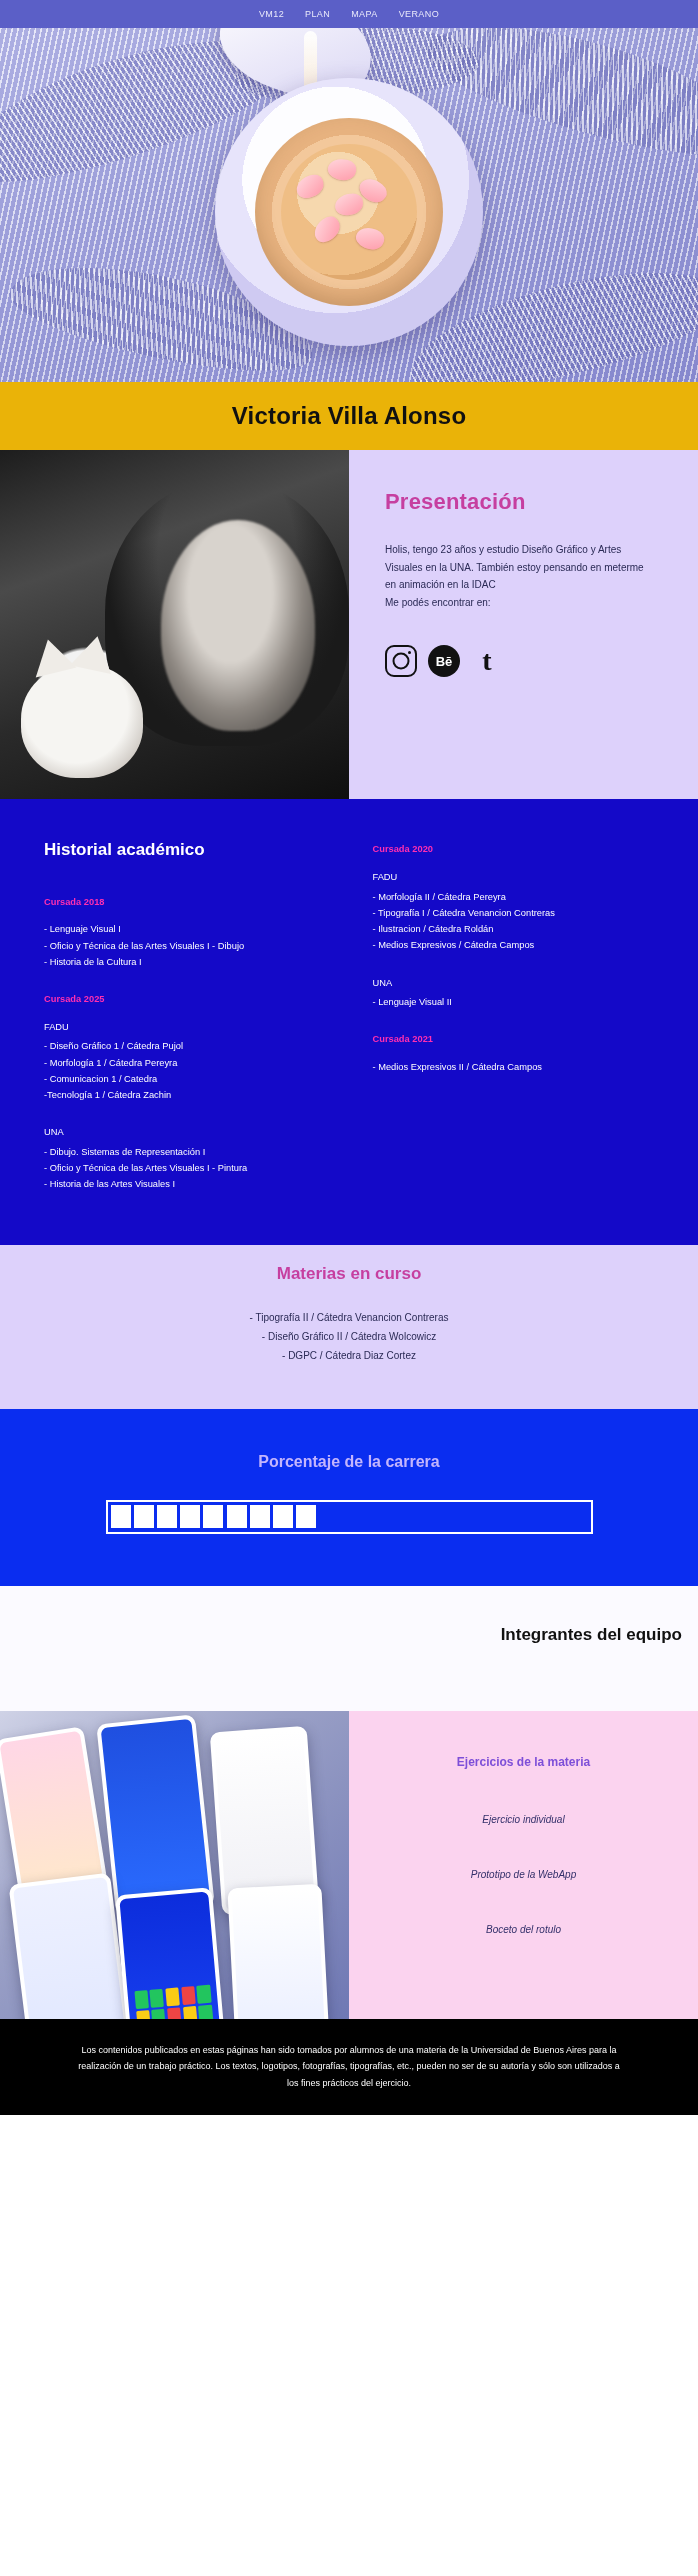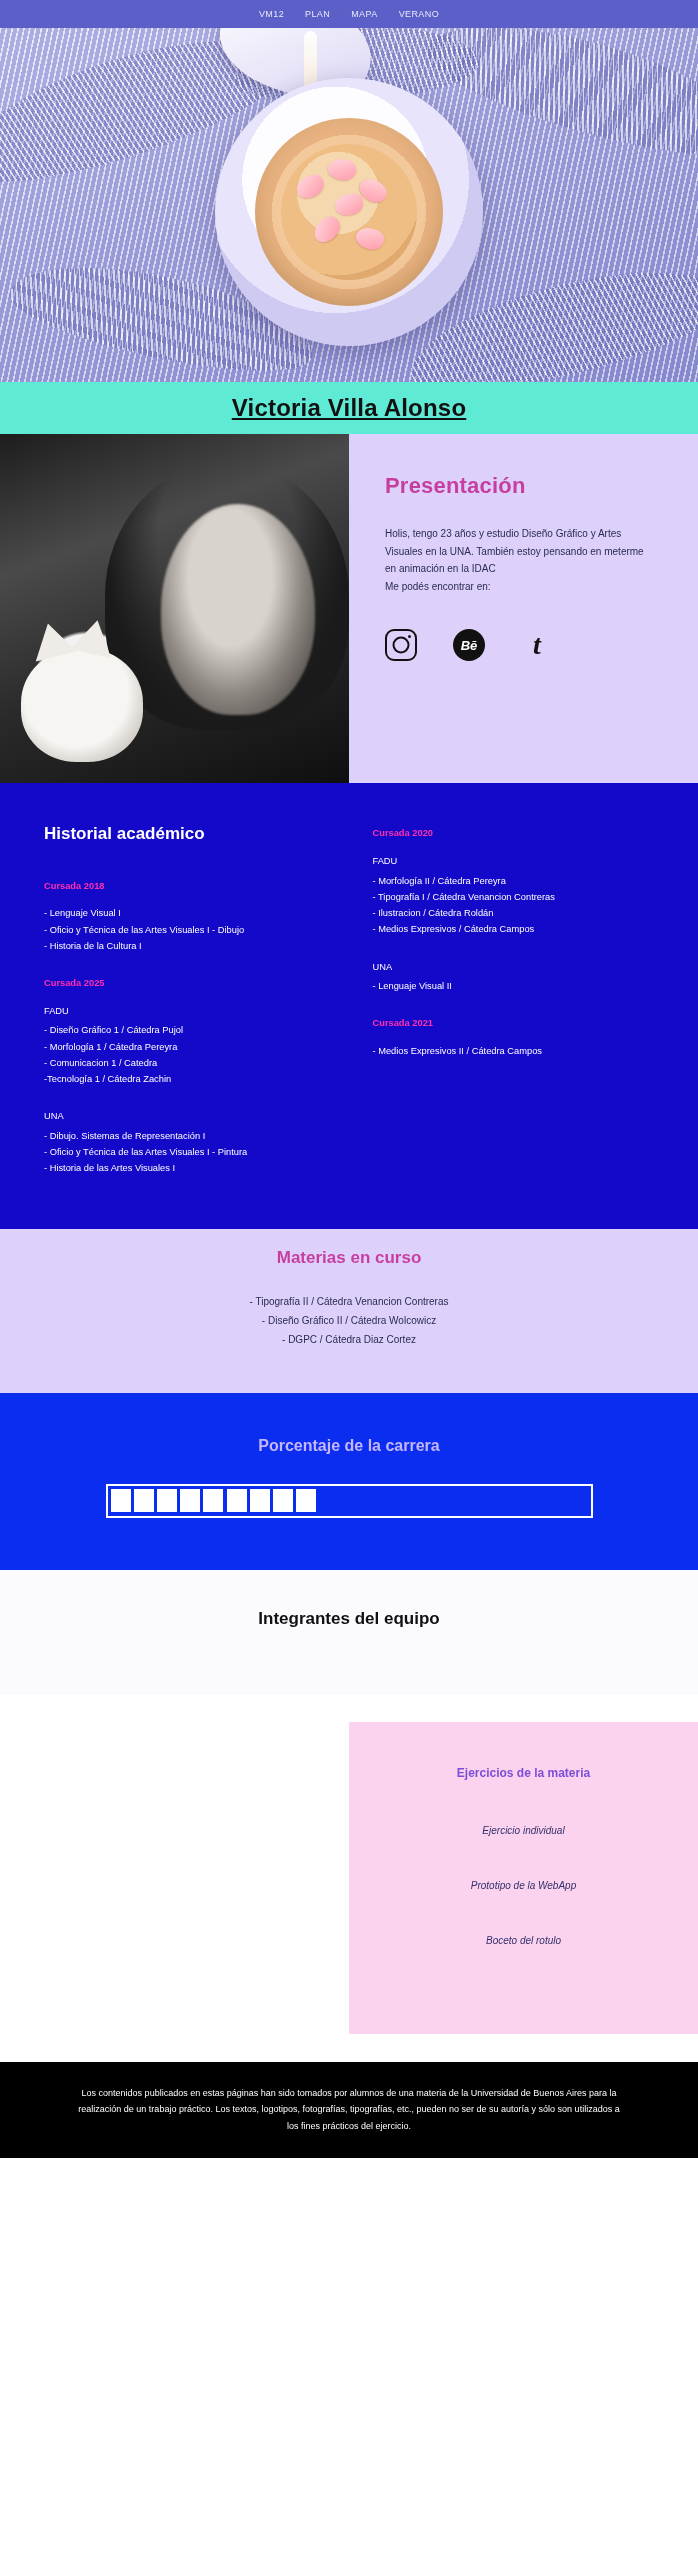--- a/index.html
+++ b/index.html
@@ -101,24 +101,23 @@
     left: 50%; top: -32px;
     transform: translateX(-130px) rotate(18deg);
     width: 154px; height: 97px;
     border-radius: 50% 50% 45% 45%;
     background: linear-gradient(140deg,#ffffff,#d9d5f4);
     box-shadow: 0 4.9px 13px rgba(60,50,110,.3);
   }
 
   
   .name-band {
-    height: 52px;
+    height: 68px;
     display: flex; align-items: center; justify-content: center;
-    background: #5eead4;
-    text-decoration: underline;
+    background: #eab308;
   }
   .name-band h1 {
     font-size: 24px;
     font-weight: bold;
     letter-spacing: 0.2px;
   }
 
   
   .presentacion {
     display: flex;
@@ -176,24 +175,23 @@
     letter-spacing: 0.2px;
   }
   .pres-text p {
     color: #2a2a55;
     font-size: 10px;
     line-height: 1.75;
     max-width: 268px;
   }
   .socials {
     display: flex;
-    gap: 36px;
+    gap: 11px;
     margin-top: 34px;
     align-items: center;
-    font-style: italic;
   }
   .ig {
     width: 32px; height: 32px;
     border: 2.8px solid #111; border-radius: 9px;
     position: relative;
   }
   .ig::before {
     content: ""; position: absolute;
     left: 50%; top: 50%; transform: translate(-50%,-50%);
     width: 13px; height: 13px; border: 2.8px solid #111; border-radius: 50%;
@@ -269,21 +267,21 @@
     display: flex;
     padding: 3.2px;
     gap: 3.2px;
   }
   .seg { width: 20px; background: #fff; }
 
   
   .equipo {
     background: #fbfaff;
     padding: 39px 16px 32px;
-    text-align: center;
+    text-align: right;
   }
   .equipo h2 { font-size: 17px; margin-bottom: 34px; color: #111; }
   .team { display: flex; justify-content: center; gap: 78px; }
   .member { width: 130px; }
   .avatar {
     width: 130px; height: 130px; border-radius: 50%;
     border: 1.6px solid #3a2fd0;
     background: linear-gradient(160deg,#6f6fd8,#3a2fb5 60%,#241a86);
     position: relative; overflow: hidden;
     margin: 0 auto;
@@ -300,21 +298,21 @@
     width: 97px; height: 106px; border-radius: 50% 50% 40% 40%;
     background: radial-gradient(ellipse at 50% 35%, rgba(0,0,0,0) 38%, #1b1568 72%);
   }
   .member .mname {
     margin-top: 21px;
     color: #e0509c;
     font-size: 9.7px;
   }
 
   
-  .ejercicios { display: flex; height: 367px; align-items: center; }
+  .ejercicios { display: flex; height: 308px; }
   .mockup {
     width: 349px;
     background: linear-gradient(140deg,#cfd2e6 0%, #9aa0c6 40%, #6f78b4 100%);
     position: relative; overflow: hidden;
   }
   .phone {
     position: absolute;
     border-radius: 9.7px;
     background: #fff;
     box-shadow: 0 4.9px 13px rgba(30,30,60,.35);

